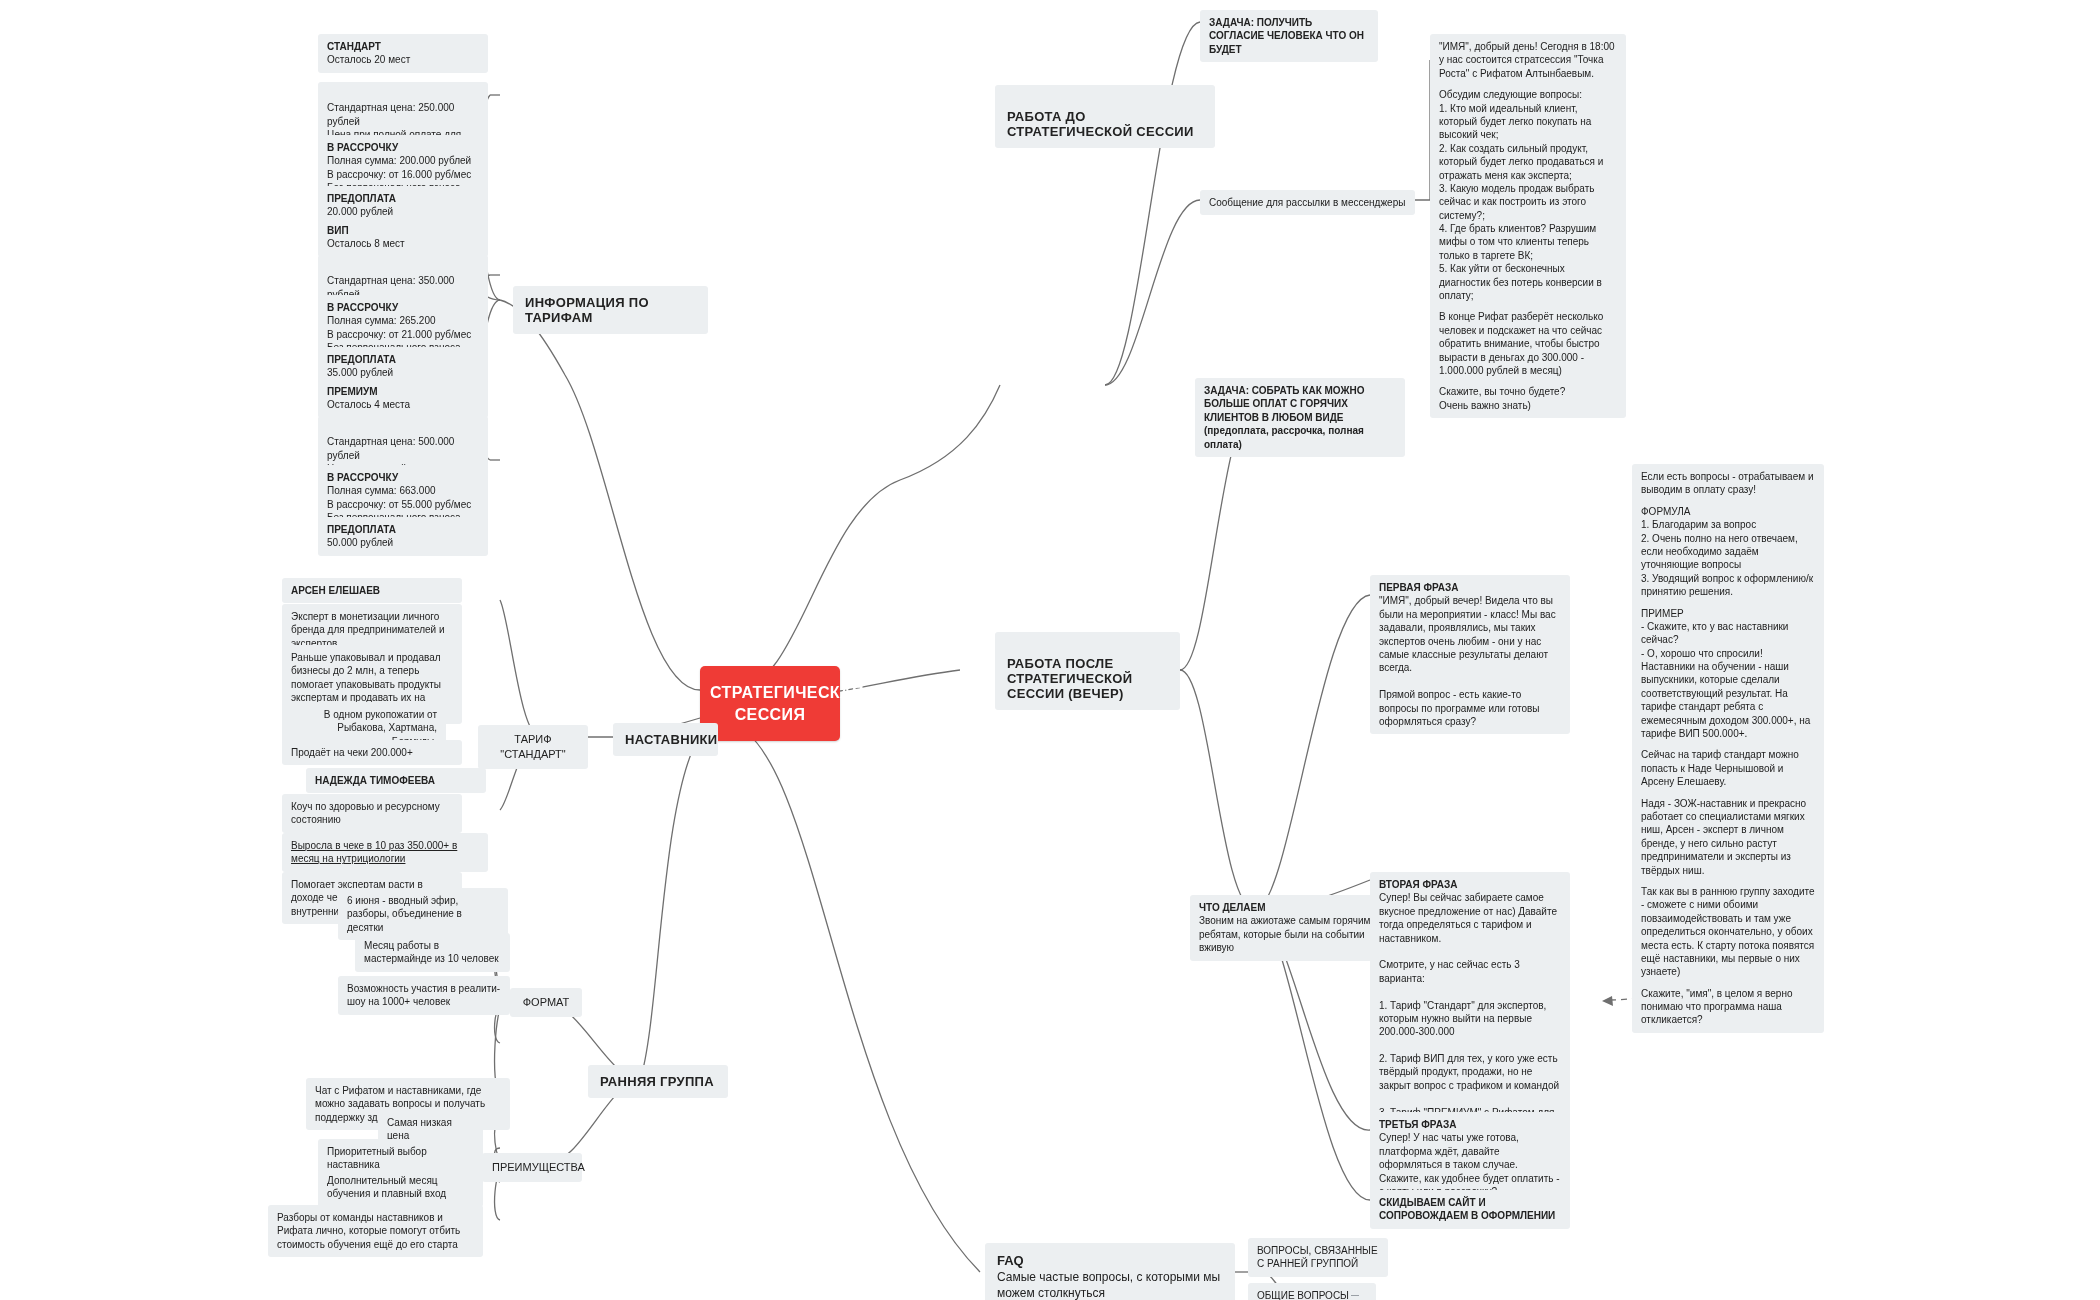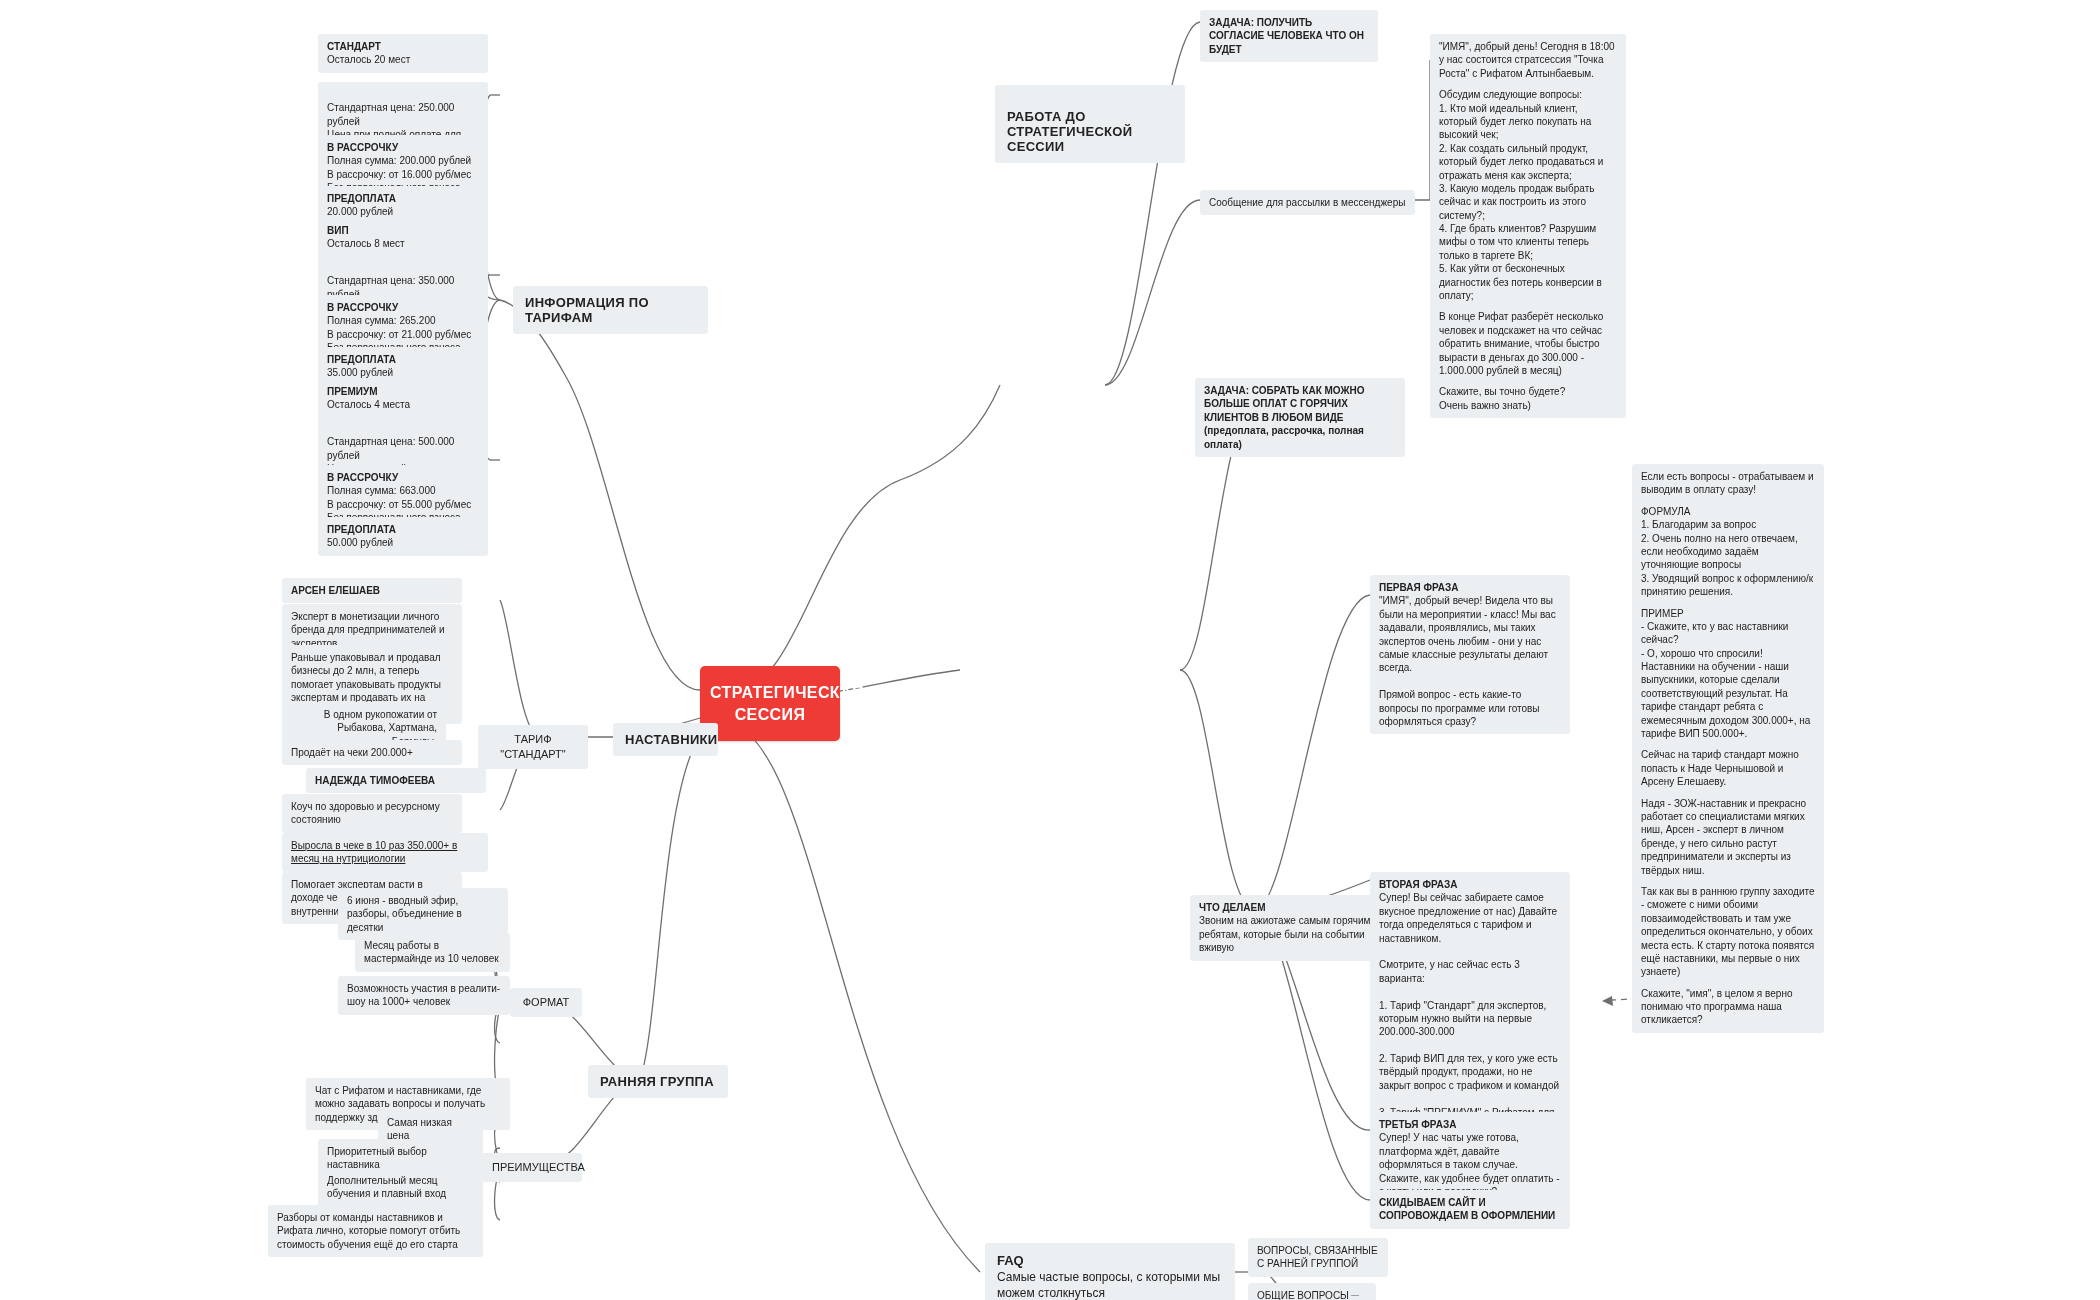--- a/index.html
+++ b/index.html
@@ -212,21 +212,21 @@
   <div class="node box t10" style="left:318px;top:1139px;width:165px;">
     <span>Приоритетный выбор наставника</span>
   </div>
   <div class="node box t10" style="left:318px;top:1168px;width:165px;">
     <span>Дополнительный месяц обучения и плавный вход</span>
   </div>
   <div class="node box t10" style="left:268px;top:1205px;width:215px;">
     <span>Разборы от команды наставников и Рифата лично, которые помогут отбить стоимость обучения ещё до его старта</span>
   </div>
 
-  <div class="node branch" style="left:995px;top:85px;width:190px;white-space:pre-line;text-align:left;">
+  <div class="node branch" style="left:995px;top:85px;width:220px;white-space:pre-line;text-align:left;">
     <span>РАБОТА ДО
 СТРАТЕГИЧЕСКОЙ СЕССИИ</span>
   </div>
   <div class="node box t10" style="left:1200px;top:10px;width:178px;">
     <span class="cap">ЗАДАЧА: ПОЛУЧИТЬ СОГЛАСИЕ ЧЕЛОВЕКА ЧТО ОН БУДЕТ</span>
   </div>
   <div class="node box t10" style="left:1200px;top:190px;width:215px;">
     <span>Сообщение для рассылки в мессенджеры</span>
   </div>
 
@@ -236,20 +236,24 @@
 1. Кто мой идеальный клиент, который будет легко покупать на высокий чек;
 2. Как создать сильный продукт, который будет легко продаваться и отражать меня как эксперта;
 3. Какую модель продаж выбрать сейчас и как построить из этого систему?;
 4. Где брать клиентов? Разрушим мифы о том что клиенты теперь только в таргете ВК;
 5. Как уйти от бесконечных диагностик без потерь конверсии в оплату;</div>
     <div class="para" style="white-space:pre-line">В конце Рифат разберёт несколько человек и подскажет на что сейчас обратить внимание, чтобы быстро вырасти в деньгах до 300.000 - 1.000.000 рублей в месяц)</div>
     <div class="para" style="white-space:pre-line">Скажите, вы точно будете?
 Очень важно знать)</div>
   </div>
 
+  <div class="node branch" style="left:995px;top:632px;width:185px;white-space:pre-line;text-align:left;">
+    <span>РАБОТА ПОСЛЕ
+СТРАТЕГИЧЕСКОЙ СЕССИИ (ВЕЧЕР)</span>
+  </div>
   <div class="node box t10" style="left:1190px;top:895px;width:220px;">
     <div class="cap">ЧТО ДЕЛАЕМ</div>
     <div>Звоним на ажиотаже самым горячим ребятам, которые были на событии вживую</div>
   </div>
 
   <div class="node box t10" style="left:1195px;top:378px;width:210px;">
     <span class="cap">ЗАДАЧА: СОБРАТЬ КАК МОЖНО БОЛЬШЕ ОПЛАТ С ГОРЯЧИХ КЛИЕНТОВ В ЛЮБОМ ВИДЕ (предоплата, рассрочка, полная оплата)</span>
   </div>
 
   <div class="node box t10" style="left:1370px;top:575px;width:200px;">

